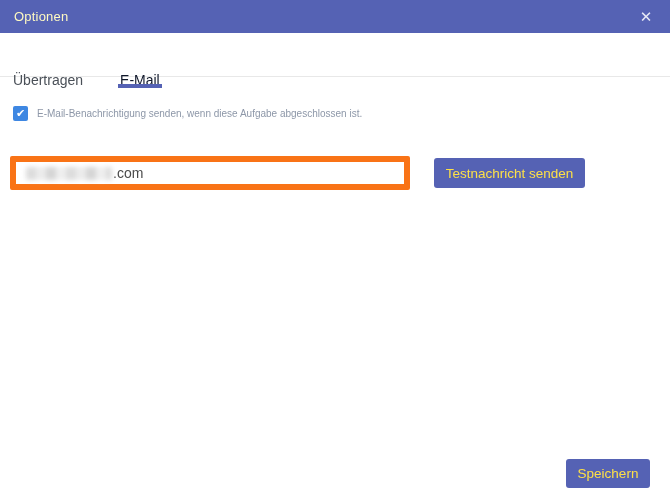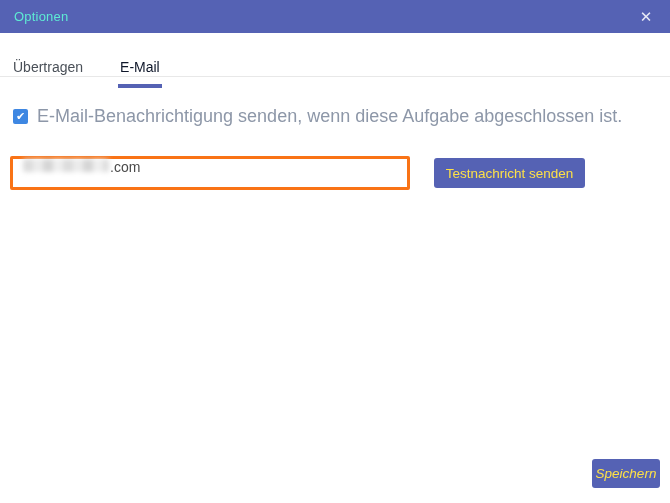--- a/index.html
+++ b/index.html
@@ -13,38 +13,38 @@
   .dialog { position: absolute; inset: 0; background: #fff; }
 
   
   .header {
     position: absolute; top: 0; left: 0; right: 0; height: 33px;
     background: #5562b4;
     display: flex; align-items: center;
     padding: 0 14px;
     color: #fff;
   }
-  .header-title { font-size: 13px; color: #5eead4; letter-spacing: .2px; }
+  .header-title { font-size: 13px; color: #fef9c3; letter-spacing: .2px; }
   .close-btn {
     position: absolute; right: 10px; top: 0; height: 33px; width: 28px;
     display: flex; align-items: center; justify-content: center;
     color: #e8eaf6; font-size: 15px; cursor: pointer; font-weight: 300;
   }
 
   
   .tabbar {
     position: absolute; top: 33px; left: 0; right: 0; height: 44px;
     border-bottom: 1px solid #e8e8e8;
     display: flex; align-items: center;
     padding: 0 13px;
   }
   .tab {
     position: relative;
     height: 100%;
-    display: flex; align-items: center;
+    display: flex; align-items: flex-end;
     font-size: 14px; color: #4a5058;
     margin-right: 37px;
     cursor: pointer;
     margin-top: 24px;
   }
   .tab.active { color: #0f172a; }
   .tab.active::after {
     content: "";
     position: absolute; left: -2px; right: -2px; bottom: 0; height: 4px;
     background: #5562b4;
@@ -64,31 +64,31 @@
   }
   .checkbox {
     width: 15px; height: 15px; border-radius: 2px;
     background: #3e87e2;
     display: inline-flex; align-items: center; justify-content: center;
     color: #fff; font-size: 11px; line-height: 1;
     cursor: pointer; flex: 0 0 auto;
   }
   .check-label {
     margin-left: 9px;
-    font-size: 18px; color: #8d97a8; text-align: center;
+    font-size: 10px; color: #8d97a8; text-align: center;
   }
 
   
   .email-row { position: absolute; top: 156px; left: 10px; right: 10px; }
   .email-input {
     position: absolute; left: 0; top: 0;
     width: 400px; height: 34px;
-    border: 3px solid #f97316; border-radius: 2px;
+    border: 6px solid #f97316; border-radius: 2px;
     background: #fff;
-    display: flex; 
+    display: flex; align-items: center;
     padding: 0 10px;
     font-size: 14px; color: #4a4a4a;
     cursor: text;
   }
   .redacted {
     display: inline-block;
     width: 86px; height: 13px;
     background:
       repeating-linear-gradient(90deg,
         #dcdcdc 0 10px, #ececec 10px 20px, #d5d5d5 20px 30px, #efefef 30px 40px);
@@ -103,22 +103,22 @@
     font-size: 13.5px;
     cursor: pointer;
   }
   .test-btn {
     position: absolute; left: 424px; top: 2px;
     width: 151px; height: 30px;
   }
 
   
   .save-btn {
-    position: absolute; right: 10px; bottom: 15px;
-    width: 68px; height: 29px; font-style: italic;
+    position: absolute; right: 20px; bottom: 15px;
+    width: 84px; height: 29px;
   }
 </style>
 </head>
 <body>
 
 <div class="dialog">
 
   <div class="header">
     <span class="header-title">Optionen</span>
     <span class="close-btn">✕</span>

